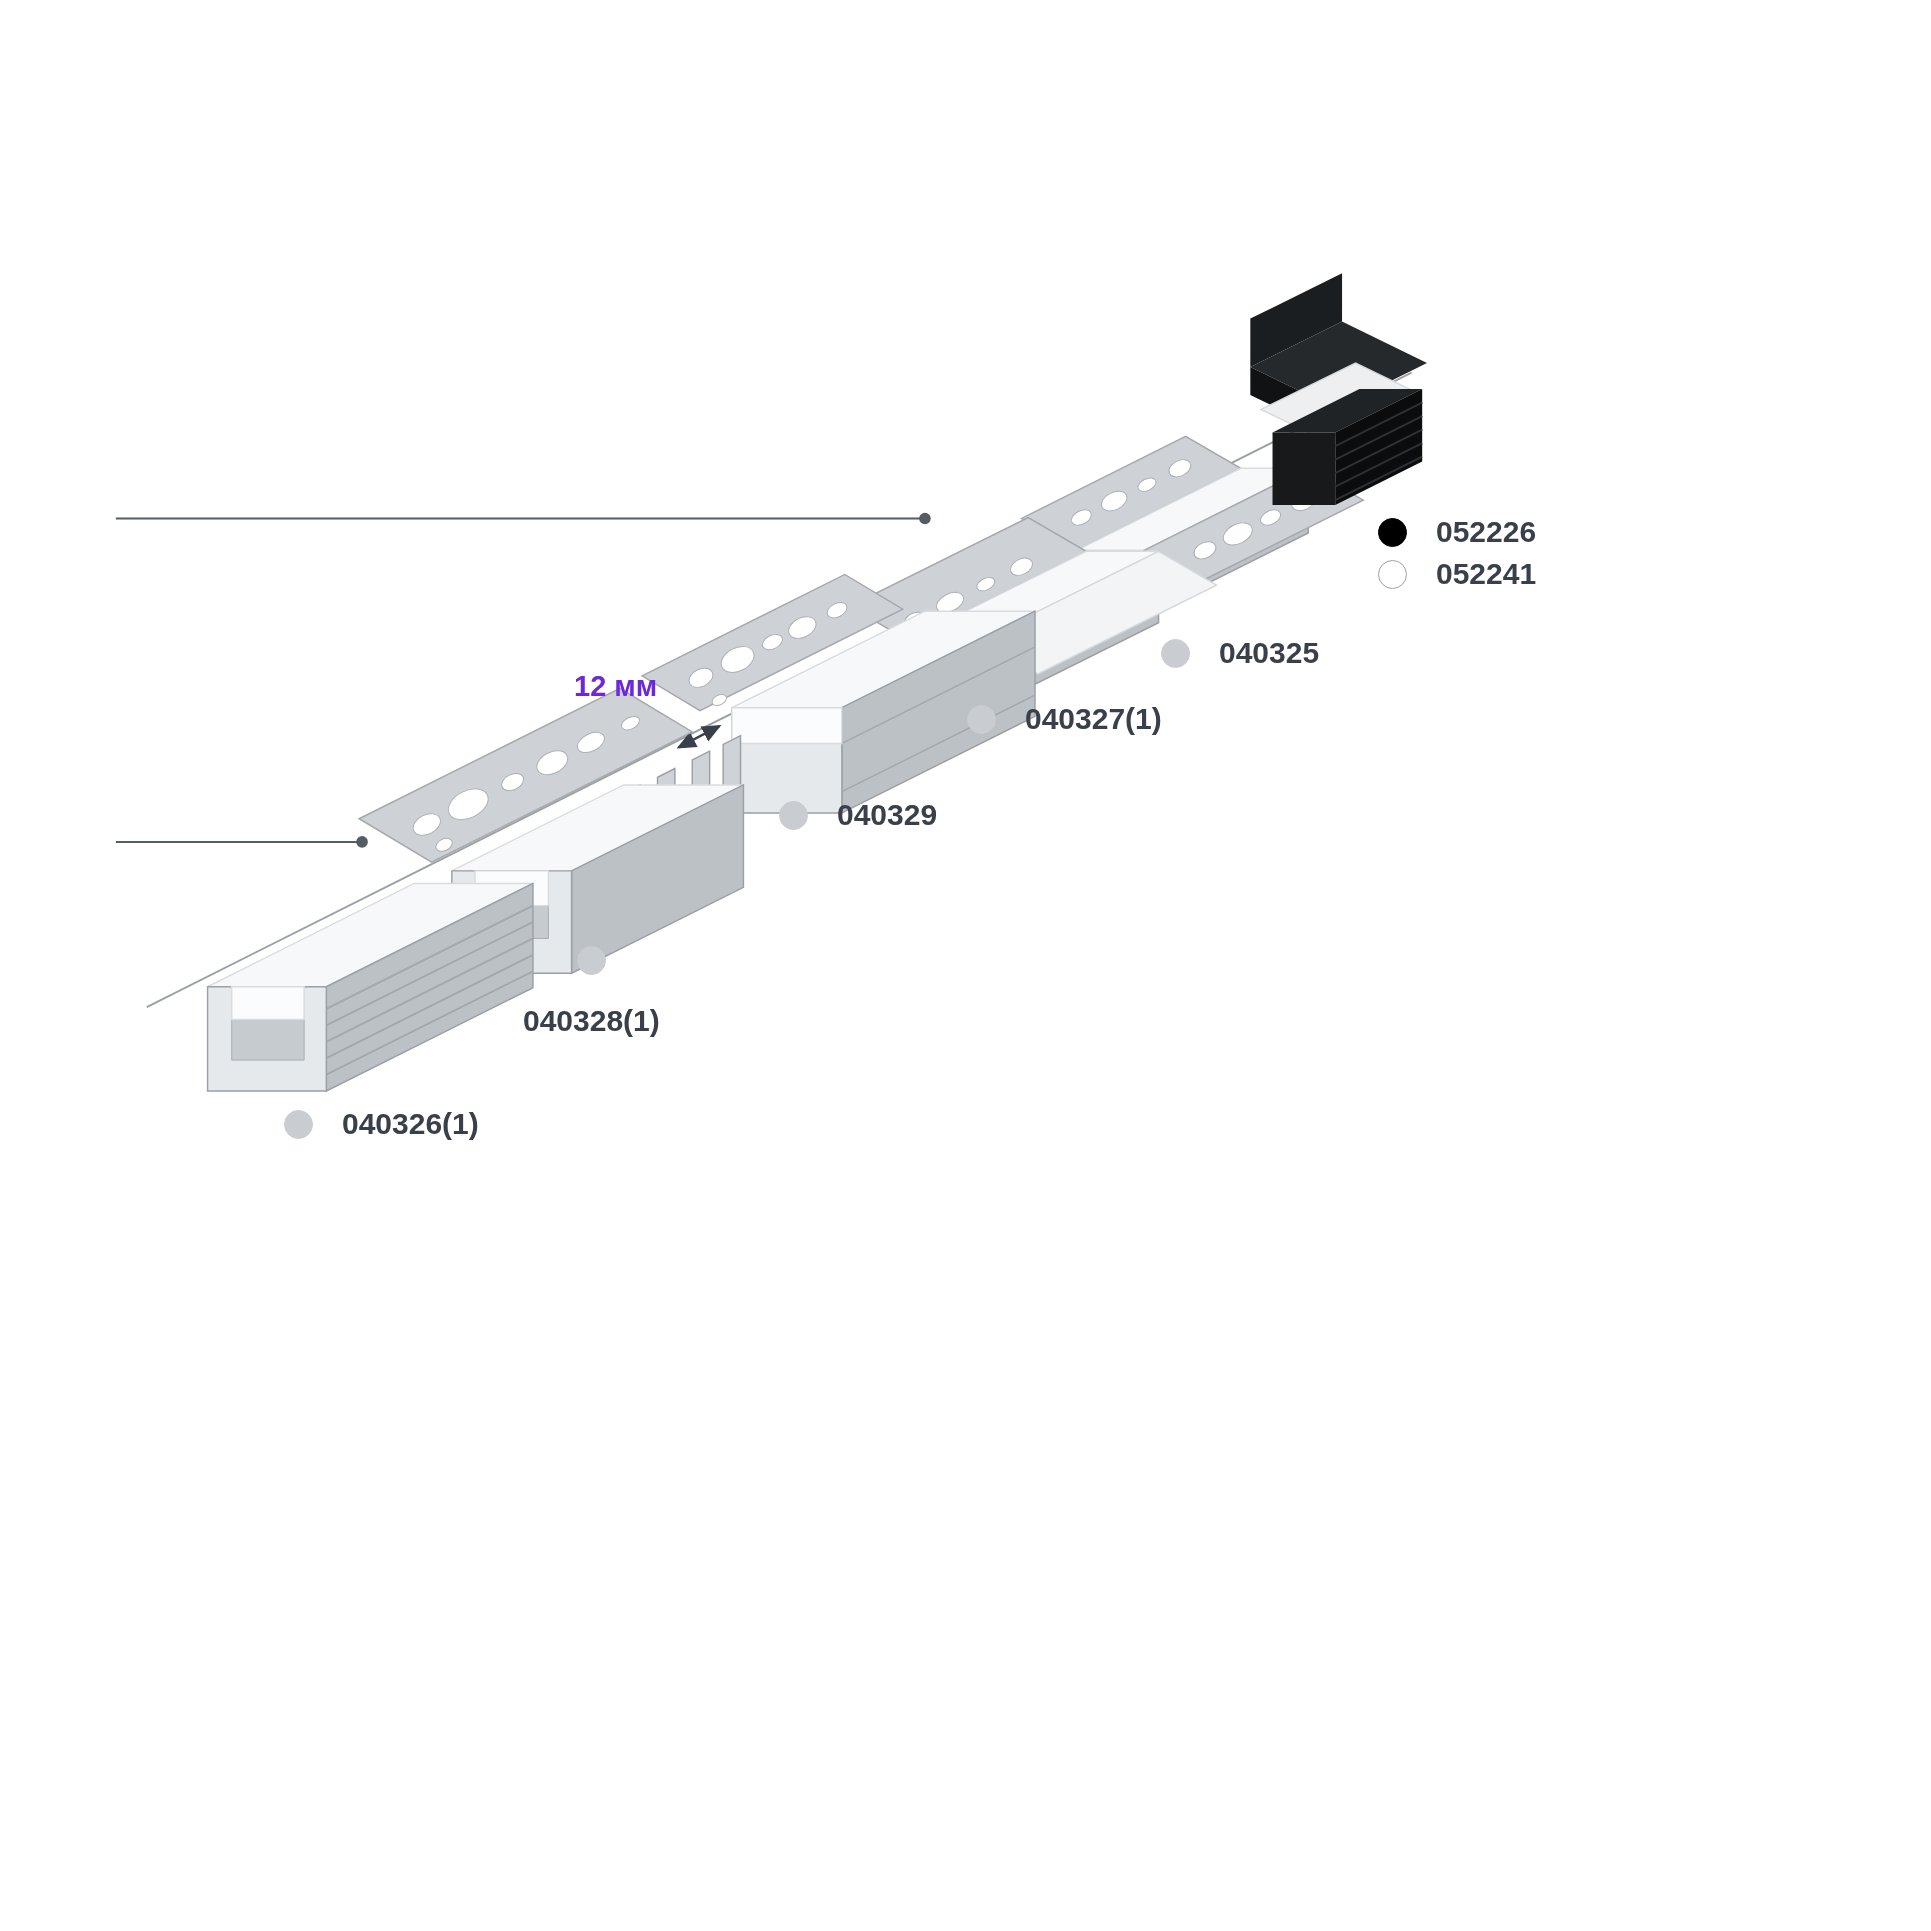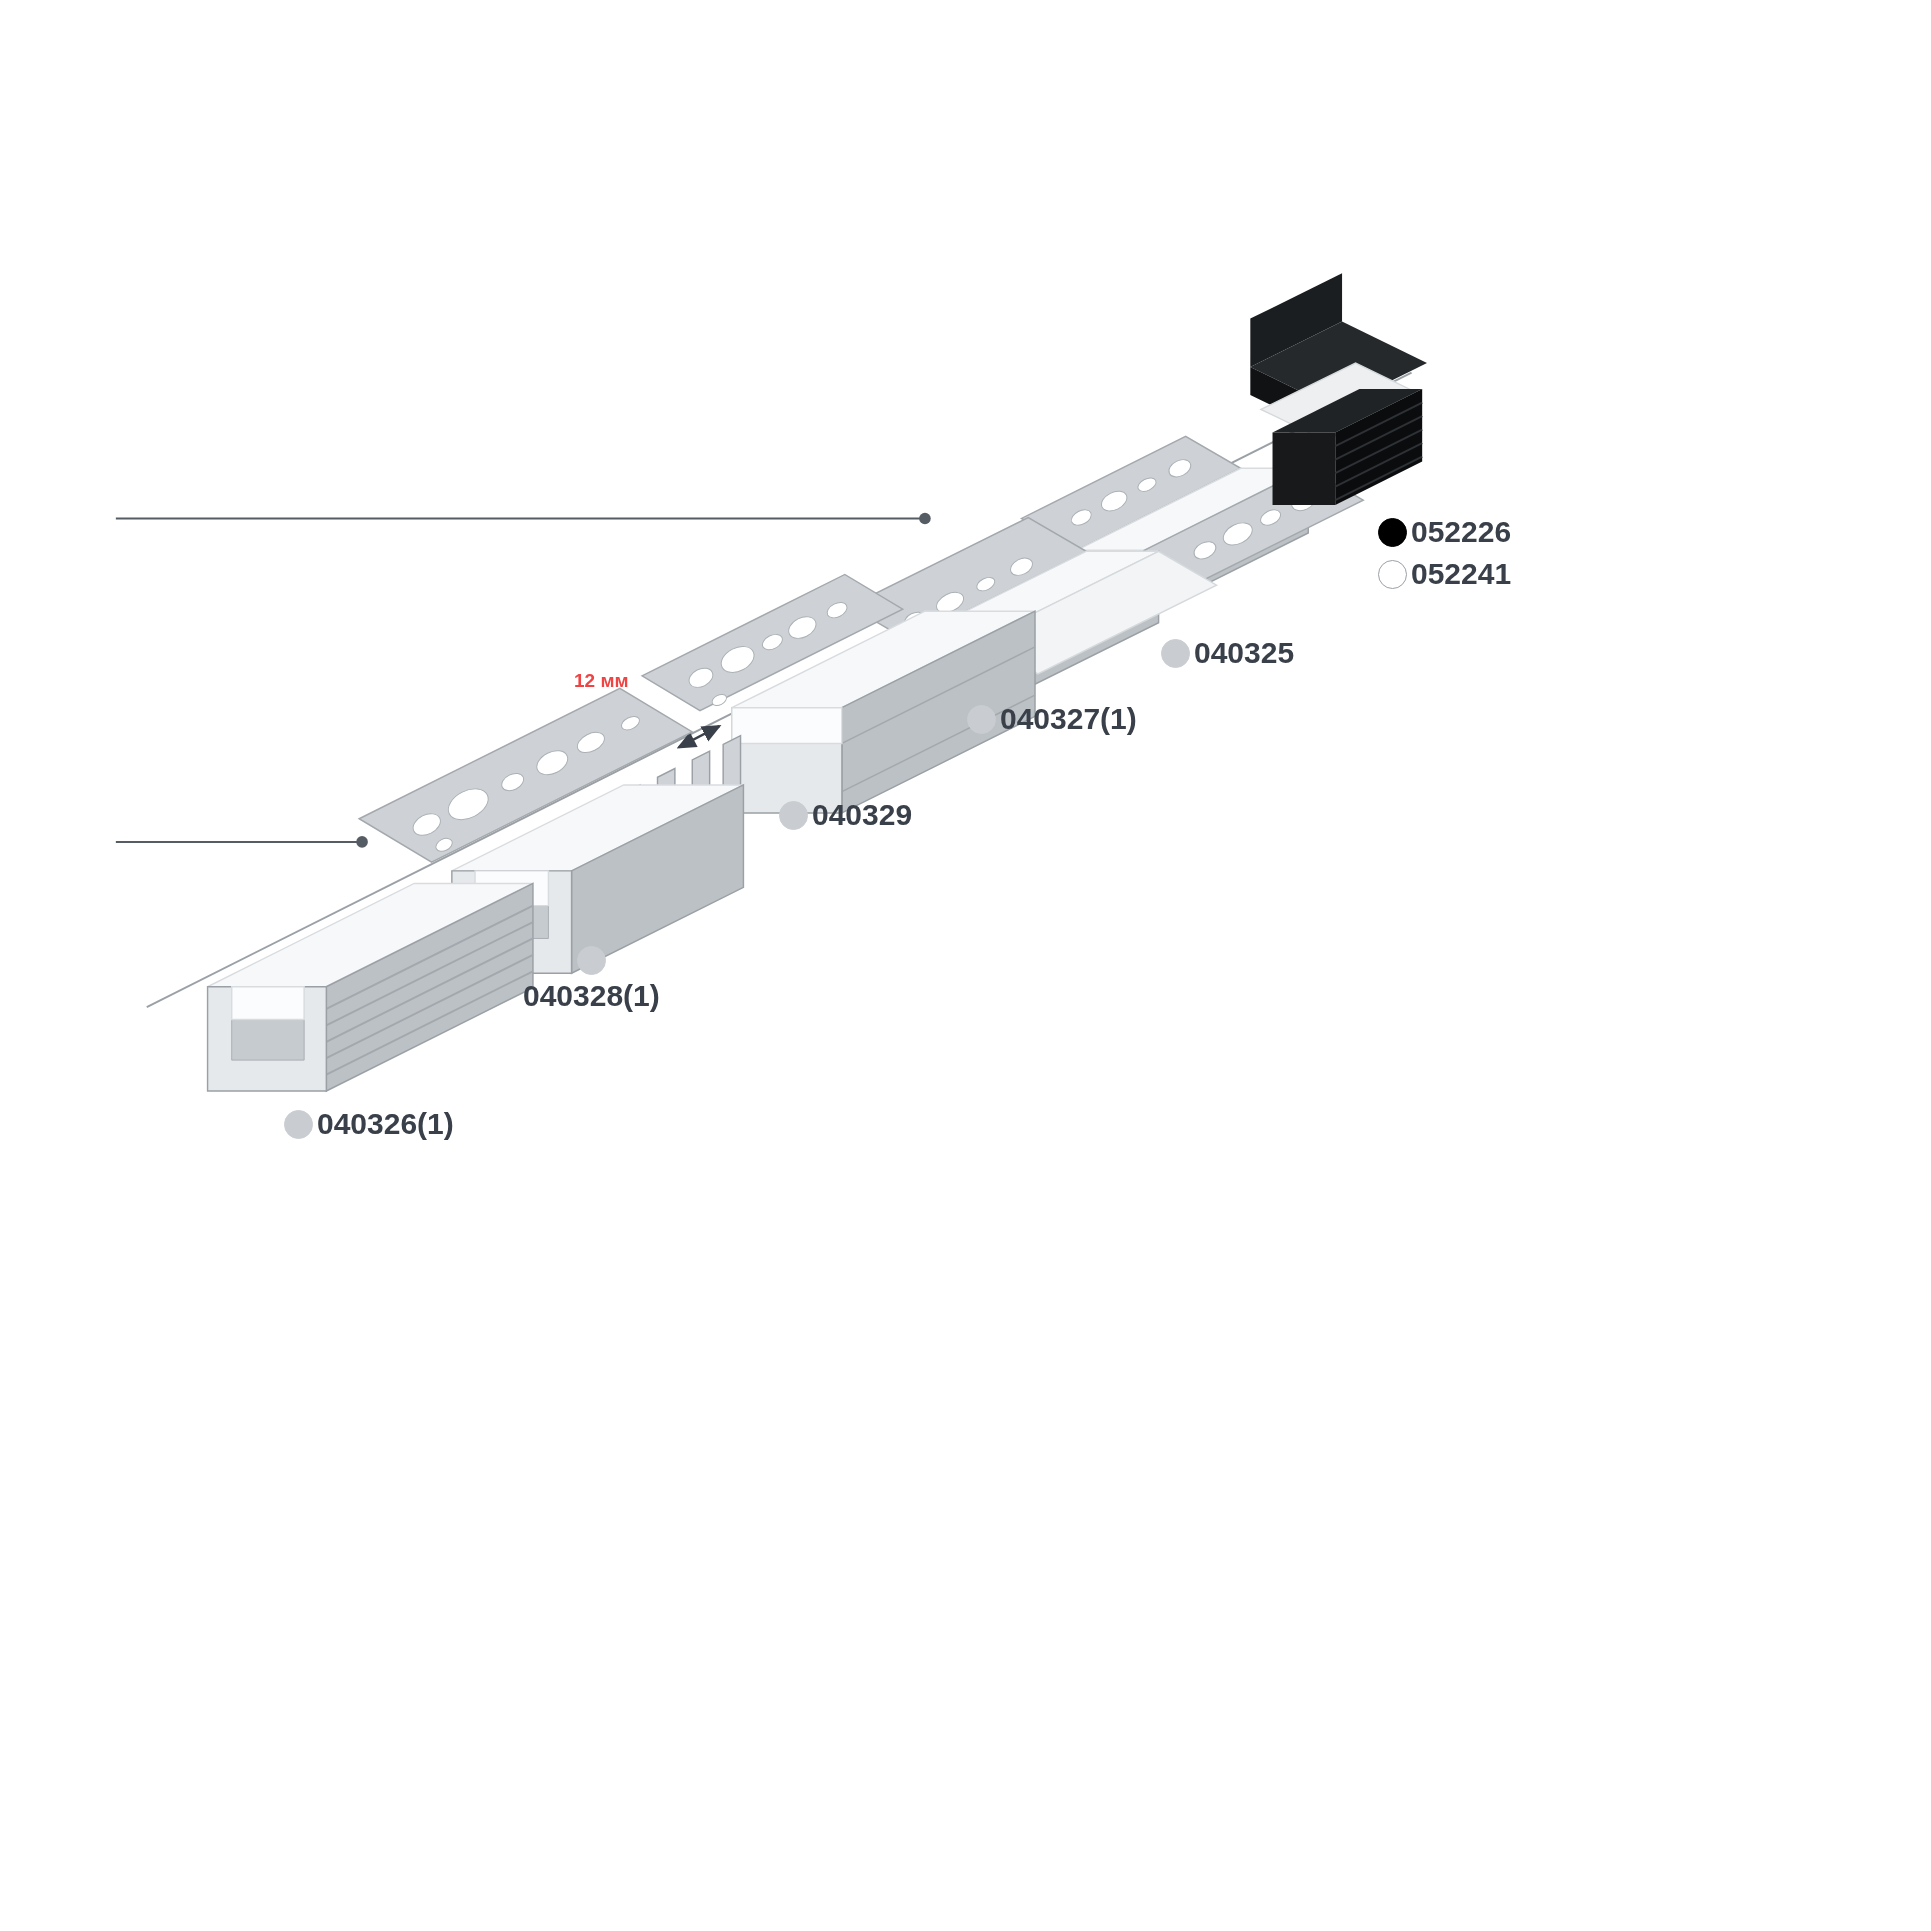--- a/index.html
+++ b/index.html
@@ -2,25 +2,25 @@
 <html><head>
 <meta charset="utf-8">
 <style>
   html,body{margin:0;padding:0;background:#fff;}
   .stage{position:relative;width:1931px;height:1931px;background:#ffffff;
          font-family:"Liberation Sans",sans-serif;overflow:hidden;}
   .stage svg{position:absolute;left:0;top:0;}
   .label{position:absolute;color:#3a4049;font-weight:bold;font-size:30px;
          letter-spacing:0.2px;white-space:nowrap;}
   .label.two-line{line-height:43px;}
-  .product{position:absolute;display:flex;align-items:center;gap:4px;}
+  .product{position:absolute;display:flex;align-items:center;gap:29px;}
   .dot{width:29px;height:29px;border-radius:50%;border:1.9px solid transparent;
        box-sizing:border-box;flex:0 0 auto;}
   .code{color:#3a4049;font-weight:bold;font-size:30px;white-space:nowrap;}
-  .dim{position:absolute;color:#ef4444;font-weight:bold;font-size:19px;text-align:center;}
+  .dim{position:absolute;color:#6d28d9;font-weight:bold;font-size:29px;text-align:center;}
 </style>
 </head>
 <body>
 
 <div class="stage">
 
   <svg width="1931" height="1931" viewBox="0 0 2000 2000">
     <defs>
       <marker id="arrA" markerWidth="9" markerHeight="8" refX="7" refY="3.5" orient="auto">
         <path d="M0,0 L8,3.5 L0,7 Z" fill="#3a4049"></path>

